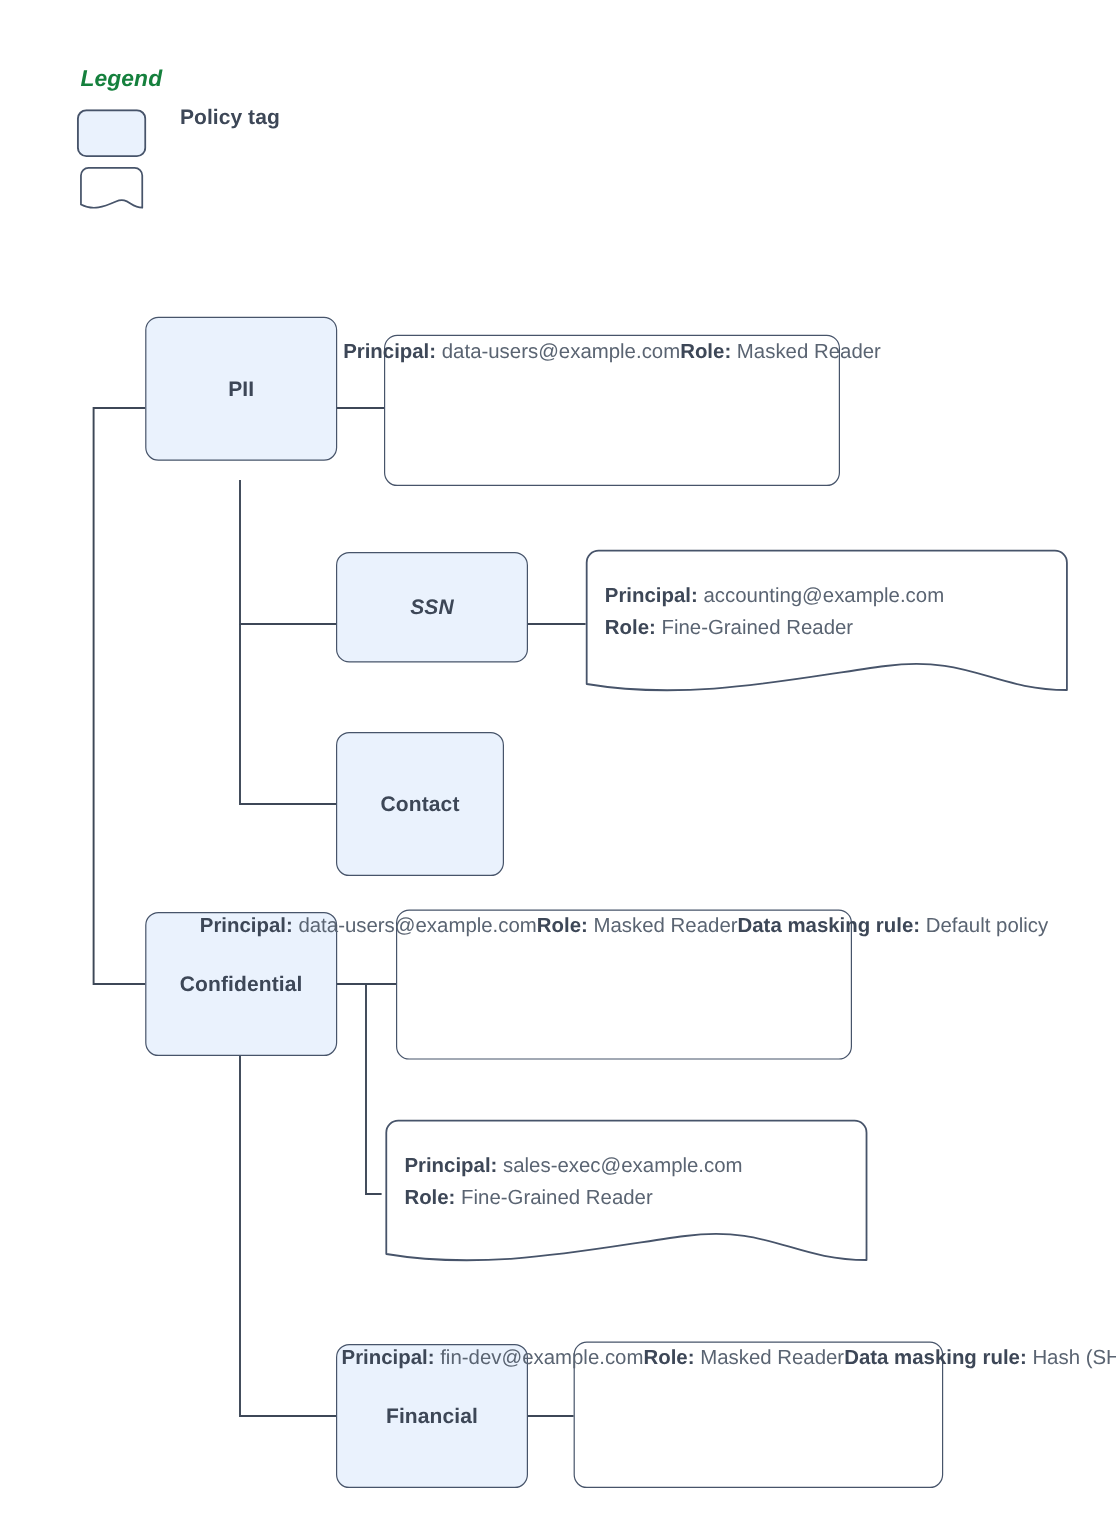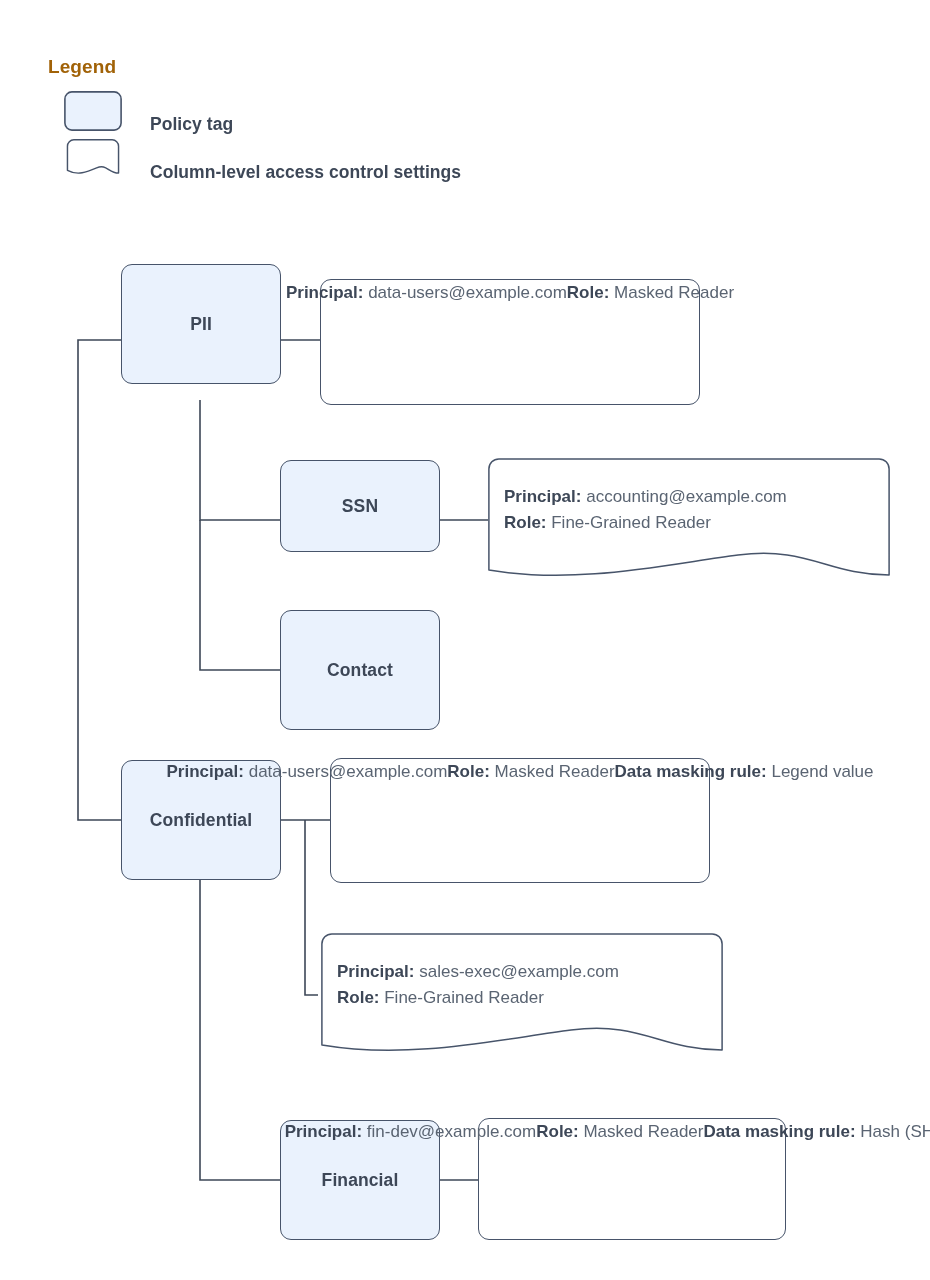--- a/index.html
+++ b/index.html
@@ -45,27 +45,28 @@
   
   .legend {
     position: absolute;
     left: 48px;
     top: 56px;
     z-index: 3;
   }
   .legend-title {
     font-size: 19px;
     font-weight: bold;
-    color: #a16207;
-    margin: 0 0 9px 0;
+    color: #15803d;
+    margin: 0 0 9px 19px;
     letter-spacing: 0.1px;
+    font-style: italic;
   }
   .legend-row {
     display: flex;
-    align-items: flex-end;
+    align-items: flex-start;
     height: 48px;
     padding-left: 16px;
   }
   .legend-swatch-wrap {
     width: 58px;
     height: 48px;
     display: flex;
     align-items: center;
     flex: 0 0 58px;
   }
@@ -193,33 +194,32 @@
       <div class="legend-swatch-wrap">
         <svg class="legend-swatch" viewBox="0 0 58 44" aria-hidden="true">
           <path d="M 7.9 0.9 L 50.1 0.9 A 7 7 0 0 1 57.1 7.9
                    L 57.1 37.5
                    C 46 37.5 44 27 33 31.8
                    C 22 36.6 12 40.5 0.9 34.5
                    L 0.9 7.9
                    A 7 7 0 0 1 7.9 0.9 Z" fill="#ffffff" stroke="#47546a" stroke-width="1.6" stroke-linejoin="round"></path>
         </svg>
       </div>
-      <div class="legend-label">Column-level access control settings</div>
     </div>
   </div>
 
   <div class="tag-node" style="left:121px; top:264px; width:160px; height:120px;">
     <span class="tag-node-label">PII</span>
   </div>
 
-  <div class="tag-node" style="left:280px; top:460px; width:160px; height:92px;">
+  <div class="tag-node" style="left:280px; top:460px; width:160px; height:92px;font-style:italic;">
     <span class="tag-node-label">SSN</span>
   </div>
 
-  <div class="tag-node" style="left:280px; top:610px; width:160px; height:120px;">
+  <div class="tag-node" style="left:280px; top:610px; width:140px; height:120px;">
     <span class="tag-node-label">Contact</span>
   </div>
 
   <div class="tag-node" style="left:121px; top:760px; width:160px; height:120px;">
     <span class="tag-node-label">Confidential</span>
   </div>
 
   <div class="tag-node" style="left:280px; top:1120px; width:160px; height:120px;">
     <span class="tag-node-label">Financial</span>
   </div>
@@ -260,21 +260,21 @@
     <div class="policy-line">
       <span class="k">Principal:</span>
       <span>data-users@example.com</span>
     </div>
     <div class="policy-line">
       <span class="k">Role:</span>
       <span>Masked Reader</span>
     </div>
     <div class="policy-line">
       <span class="k">Data masking rule:</span>
-      <span>Legend value</span>
+      <span>Default policy</span>
     </div>
   </div>
 
   <div class="wavy-box" style="left:321px; top:933px; width:402px; height:128px;">
     <svg width="402" height="128" viewBox="0 0 402 128" aria-hidden="true">
       <path d="M 11 0.9 L 391 0.9 A 10 10 0 0 1 401.1 11
                L 401.1 117
                C 340 117 320 88 250 97
                C 180 106 90 127 0.9 112
                L 0.9 11

